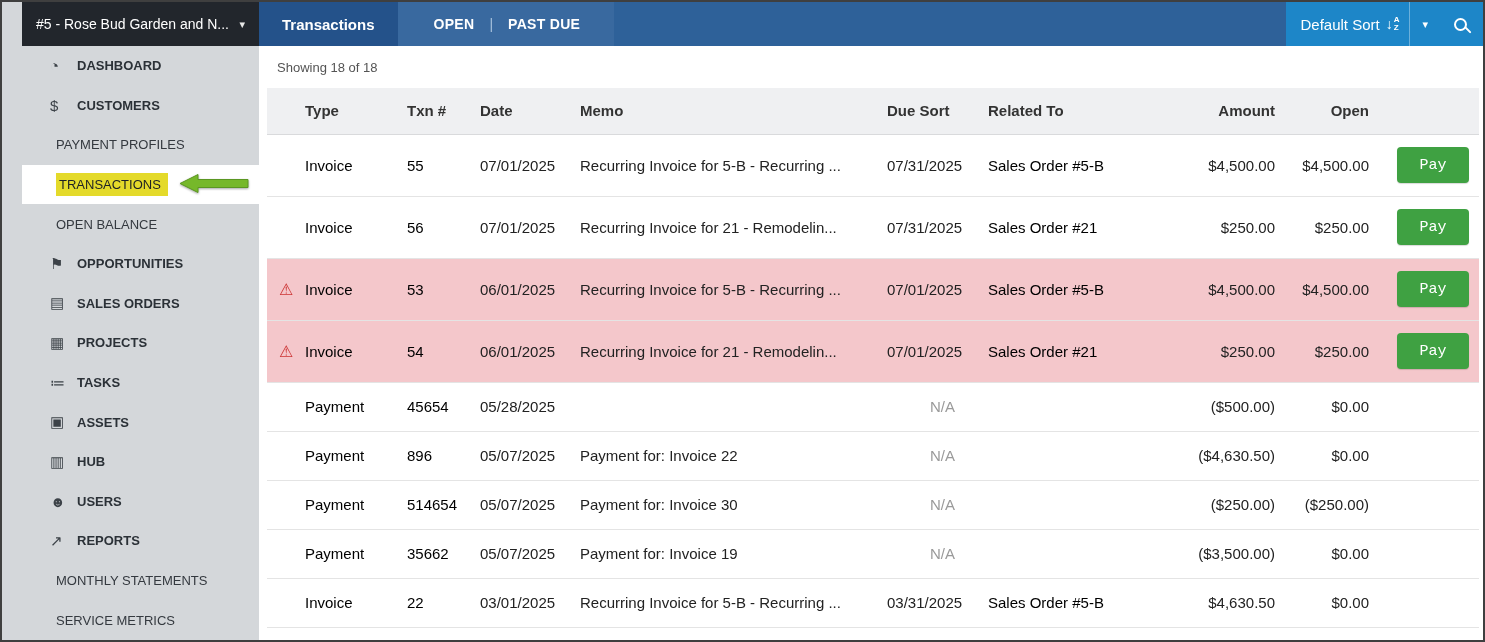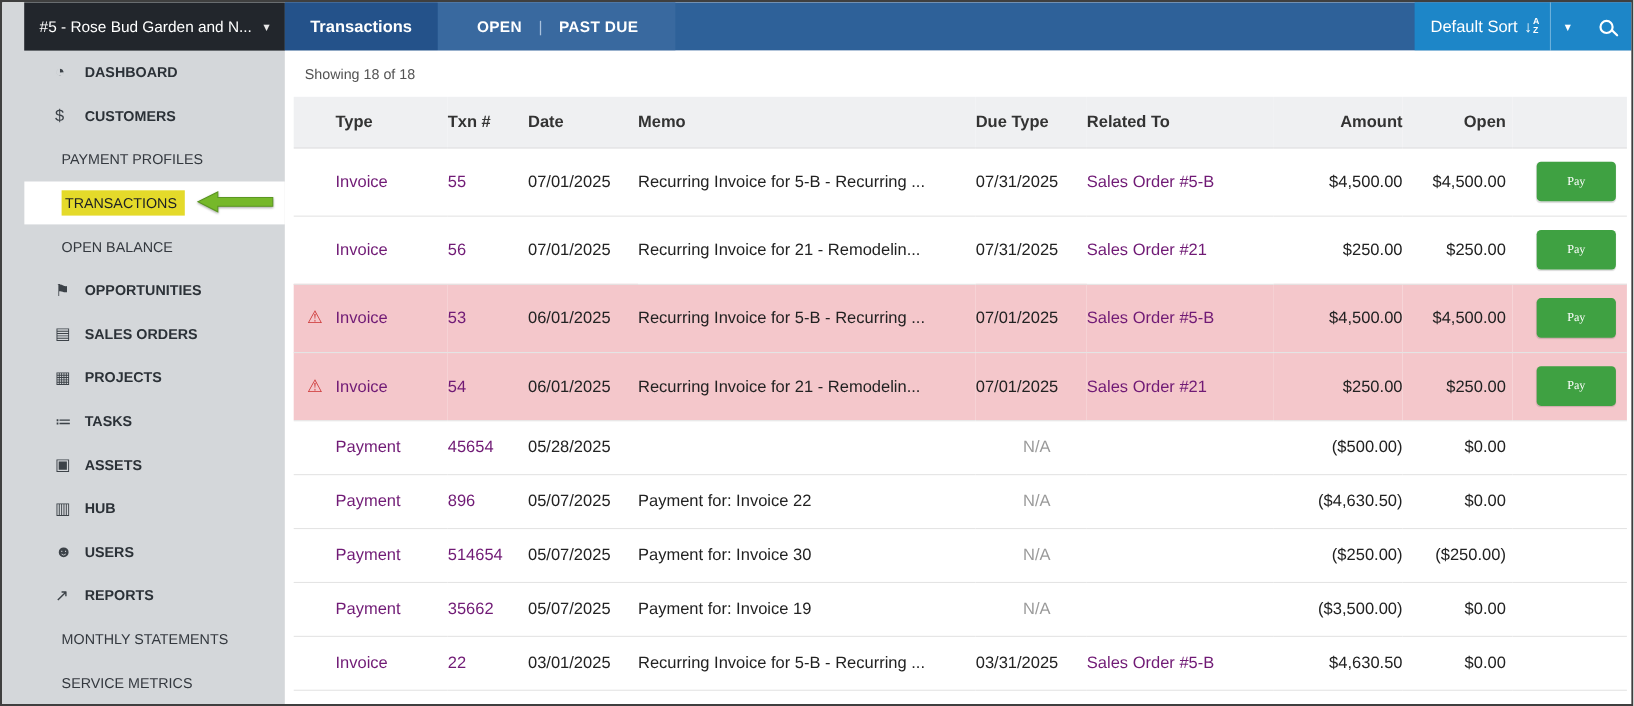--- a/index.html
+++ b/index.html
@@ -57,23 +57,23 @@
   th.col-open { width: 100px; text-align: right; padding-right: 6px; }
   th.col-action { width: 104px; }
 
   td.col-type { padding-left: 12px; white-space: nowrap; }
   td.col-amount, td.col-open { text-align: right; }
   td.col-open { padding-right: 6px; }
   td.col-memo, td.col-related { overflow: hidden; white-space: nowrap; text-overflow: ellipsis; }
   td.col-action { text-align: right; padding-right: 10px; }
 
   .warn { display: inline-block; width: 26px; color: #cc3333; font-size: 16px; }
-  .tbl-link { color: #701a75; text-decoration: none; cursor: pointer; text-align: right; }
+  .tbl-link { color: #000000; text-decoration: none; cursor: pointer; text-align: right; }
   .muted { color: #9a9a9a; margin-left: 43px; }
-  .pay-btn { width: 72px; height: 36px; background: #3fa142; color: #fff; border: none; border-radius: 4px; font-size: 11px; font-family: Liberation Serif, serif; cursor: pointer; box-shadow: 0 1px 1px rgba(0,0,0,.15); }
+  .pay-btn { width: 72px; height: 36px; background: #3fa142; color: #fff; border: none; border-radius: 4px; font-size: 15px; font-family: Liberation Mono, monospace; cursor: pointer; box-shadow: 0 1px 1px rgba(0,0,0,.15); }
 </style>
 </head>
 <body>
 
 <div class="window">
 
   <div class="sidebar">
     <div class="sidebar-header">
       <span>#5 - Rose Bud Garden and N...</span>
       <span class="caret">▾</span>
@@ -173,21 +173,21 @@
 
     <div class="content">
       <div class="showing">Showing 18 of 18</div>
       <table>
         <thead>
           <tr>
             <th class="col-type">Type</th>
             <th class="col-txn">Txn #</th>
             <th class="col-date">Date</th>
             <th class="col-memo">Memo</th>
-            <th class="col-due">Due Type</th>
+            <th class="col-due">Due Sort</th>
             <th class="col-related">Related To</th>
             <th class="col-amount">Amount</th>
             <th class="col-open">Open</th>
             <th class="col-action"></th>
           </tr>
         </thead>
         <tbody>
             <tr class="pay-row">
               <td class="col-type"><span class="warn"></span><a class="tbl-link">Invoice</a></td>
               <td class="col-txn"><a class="tbl-link">55</a></td>

